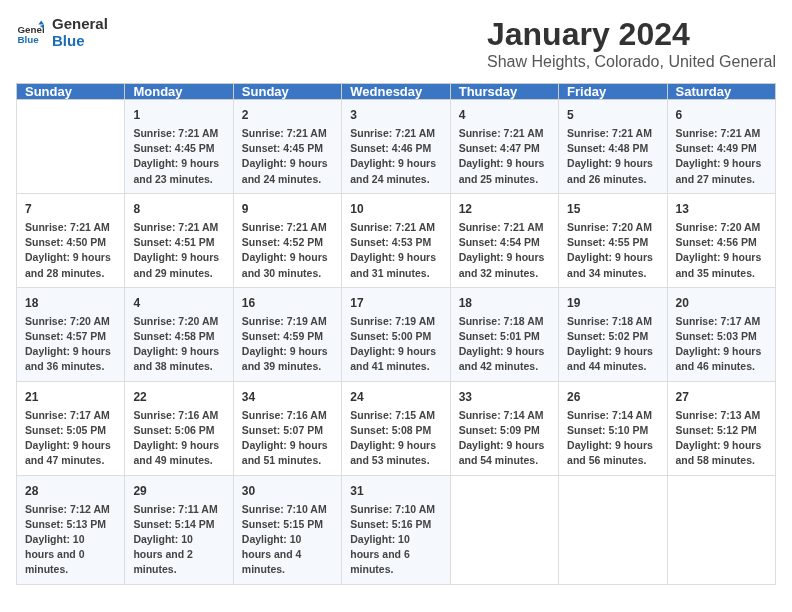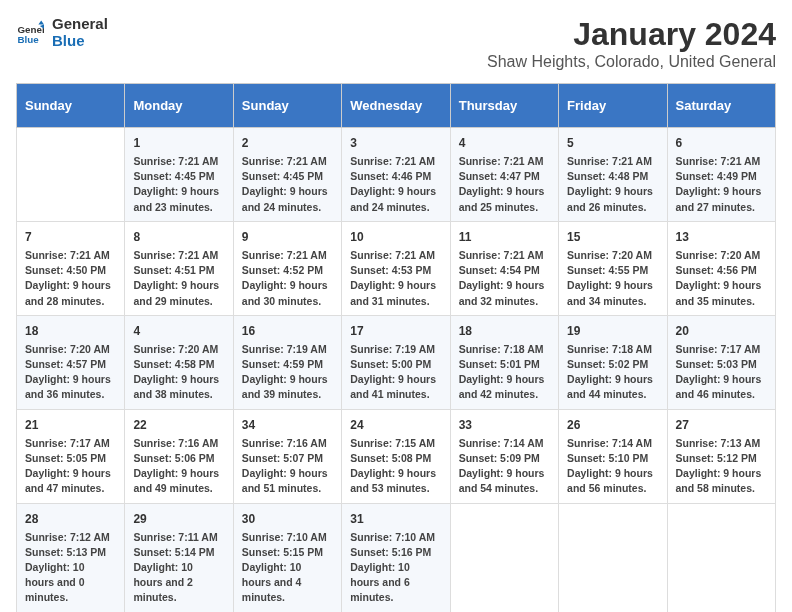--- a/index.html
+++ b/index.html
@@ -19,40 +19,40 @@
     .logo {
       display: flex;
       align-items: center;
       gap: 4px;
     }
     .logo-icon {
       width: 28px;
       height: 28px;
     }
     .title-area {
-      text-align: right;
+      text-align: left;
     }
     .month-year {
       font-size: 32px;
       font-weight: bold;
       color: #333;
     }
     .location {
       font-size: 16px;
       color: #555;
     }
     table {
       width: 100%;
       border-collapse: collapse;
       font-size: 11px;
     }
     thead tr th {
       background-color: #3a76c4;
       color: #fff;
-      padding: 14px 8px;
+      padding: 0 8px;
       text-align: left;
       font-size: 13px;
       font-weight: bold;
       border: 1px solid #ccc;
     }
     tbody tr td {
       vertical-align: top;
       padding: 6px 8px;
       border: 1px solid #ddd;
       height: 90px;
@@ -158,21 +158,21 @@
         </td>
         <td>
           <span class="day-num">9</span>
           <div class="day-info">Sunrise: 7:21 AM<br>Sunset: 4:52 PM<br>Daylight: 9 hours and 30 minutes.</div>
         </td>
         <td>
           <span class="day-num">10</span>
           <div class="day-info">Sunrise: 7:21 AM<br>Sunset: 4:53 PM<br>Daylight: 9 hours and 31 minutes.</div>
         </td>
         <td>
-          <span class="day-num">11</span>
+          <span class="day-num">12</span>
           <div class="day-info">Sunrise: 7:21 AM<br>Sunset: 4:54 PM<br>Daylight: 9 hours and 32 minutes.</div>
         </td>
         <td>
           <span class="day-num">15</span>
           <div class="day-info">Sunrise: 7:20 AM<br>Sunset: 4:55 PM<br>Daylight: 9 hours and 34 minutes.</div>
         </td>
         <td>
           <span class="day-num">13</span>
           <div class="day-info">Sunrise: 7:20 AM<br>Sunset: 4:56 PM<br>Daylight: 9 hours and 35 minutes.</div>
         </td>

